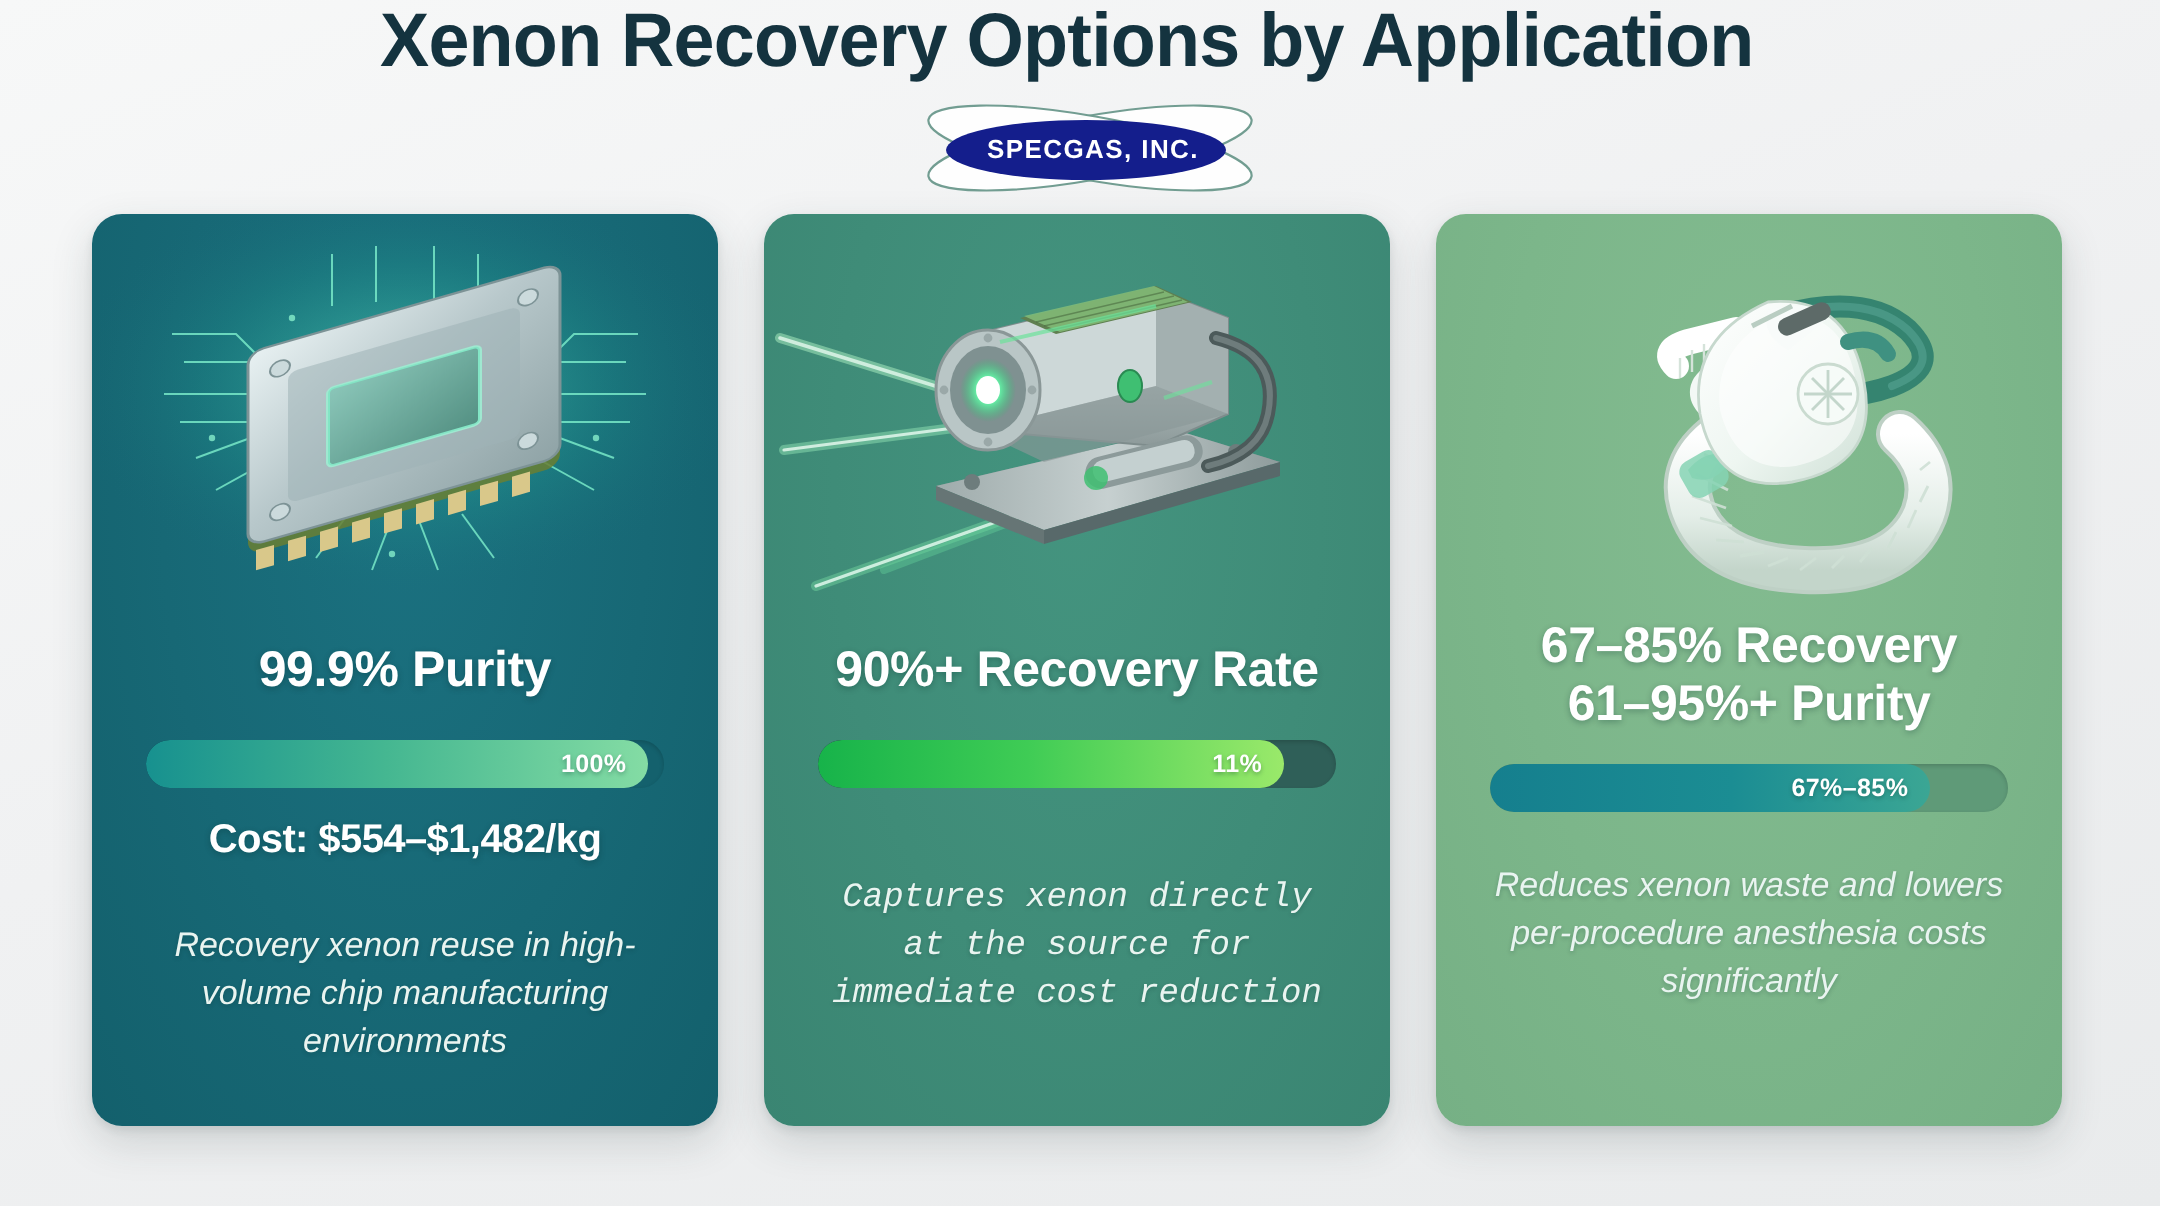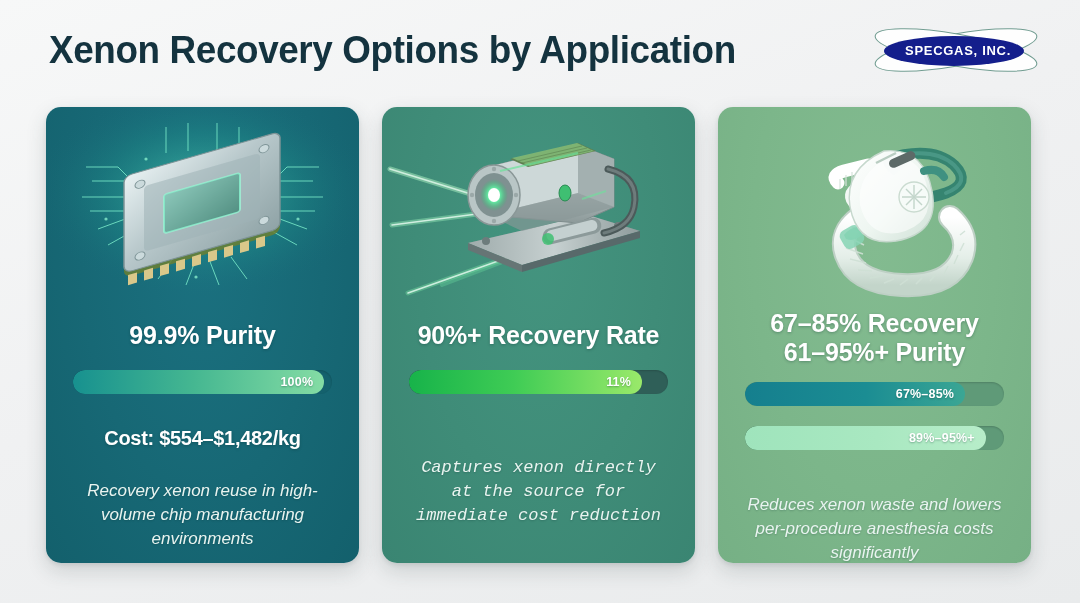--- a/index.html
+++ b/index.html
@@ -20,20 +20,21 @@
   
   .header {
     position: absolute;
     top: 0; left: 0;
     width: 1080px;
     height: 100px;
     display: flex;
     align-items: center;
     justify-content: space-between;
     padding: 0 40px 0 49px;
+    flex-direction: column;
   }
 
   .page-title {
     font-size: 38px;
     font-weight: bold;
     letter-spacing: -0.4px;
     color: #14333f;
     white-space: nowrap;
     transform: scaleX(0.97);
     transform-origin: left center;
@@ -120,21 +121,21 @@
   .card-1 .bars { margin-top: 20px; }
   .card-2 .bars { margin-top: 20px; }
   .card-3 .bars { margin-top: 16px; }
 
   .bar-track {
     position: relative;
     width: 100%;
     height: 24px;
     border-radius: 12px;
     overflow: hidden;
-    margin-bottom: 20px;
+    margin-bottom: 2px;
     box-shadow: inset 0 1px 2px rgba(0,0,0,0.16);
   }
   .card-1 .bar-track { background: #14616d; }
   .card-2 .bar-track { background: #2f5f58; }
   .card-3 .bar-track { background: #5f9a78; }
 
   .bar-fill {
     position: absolute;
     top: 0; left: 0;
     height: 100%;
@@ -438,23 +439,18 @@
       <div>67–85% Recovery</div>
       <div>61–95%+ Purity</div>
     </div>
 
     <div class="bars">
       <div class="bar-track">
         <div class="bar-fill fill-c" style="width:85%">
           <span class="bar-label">67%–85%</span>
         </div>
       </div>
-      <div class="bar-track">
-        <div class="bar-fill fill-d" style="width:93%">
-          <span class="bar-label">89%–95%+</span>
-        </div>
-      </div>
     </div>
 
     <div class="desc">Reduces xenon waste and lowers per-procedure anesthesia costs significantly</div>
   </div>
 
 </div>
 
 </body></html>

